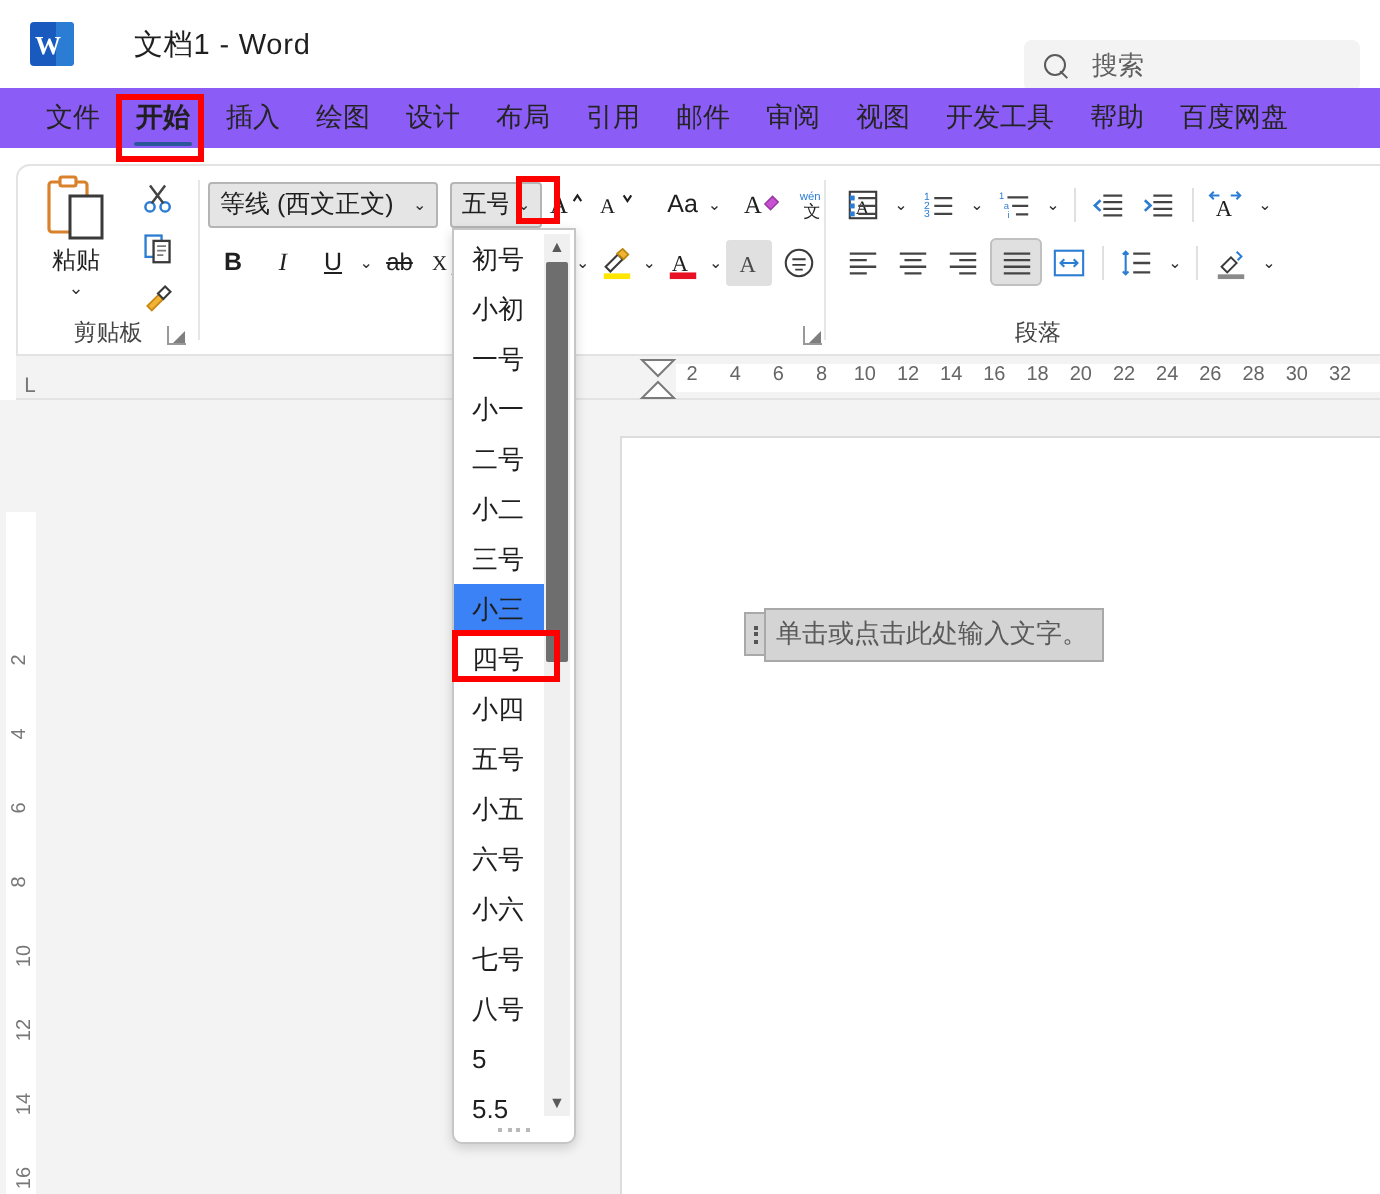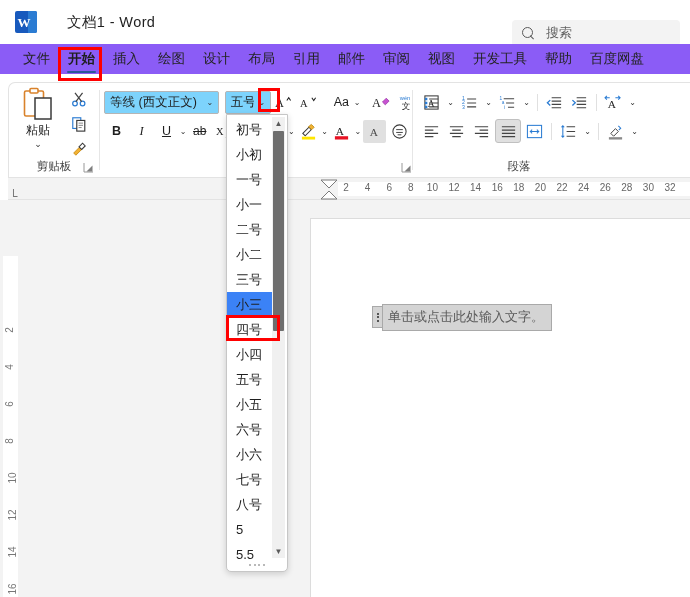--- a/index.html
+++ b/index.html
@@ -128,21 +128,21 @@
     width: 26px; height: 24px;
     display: flex; align-items: center; justify-content: center;
     margin-bottom: 1px;
   }
 
   
   .grp-font { width: 312px; padding: 6px 0 0 4px; position: relative; }
   .row { display: flex; align-items: center; height: 26px; }
   .row1 { margin-bottom: 3px; }
   .combo {
-    height: 23px; border: 1px solid #b5b5b5; background: #7dd3fc;
+    height: 23px; border: 1px solid #b5b5b5; background: #e5e5e5;
     display: flex; align-items: center; border-radius: 2px;
     font-size: 12.5px; color: #1f1f1f;
   }
   .combo .cval { padding: 0 5px; white-space: nowrap; overflow: hidden; }
   .combo .carr {
     width: 16px; height: 100%;
     display: flex; align-items: center; justify-content: center;
     font-size: 8px; color: #333;
   }
   .font-name-combo { width: 124px; }

